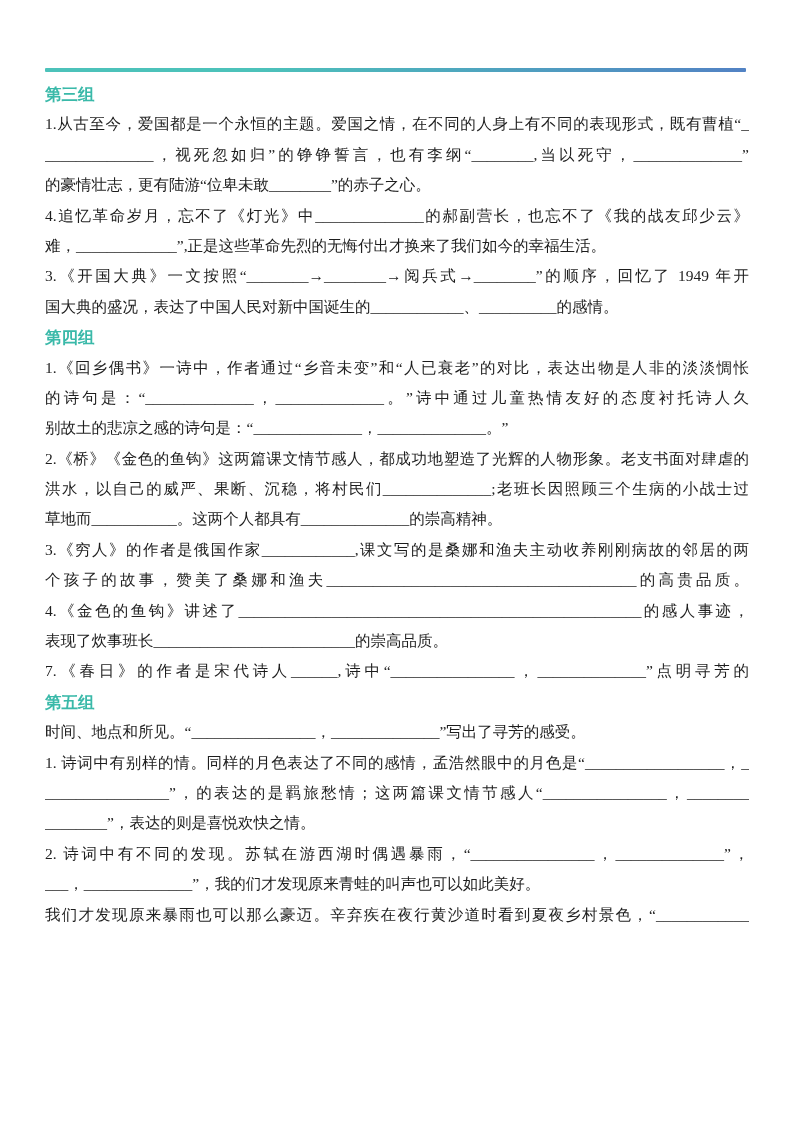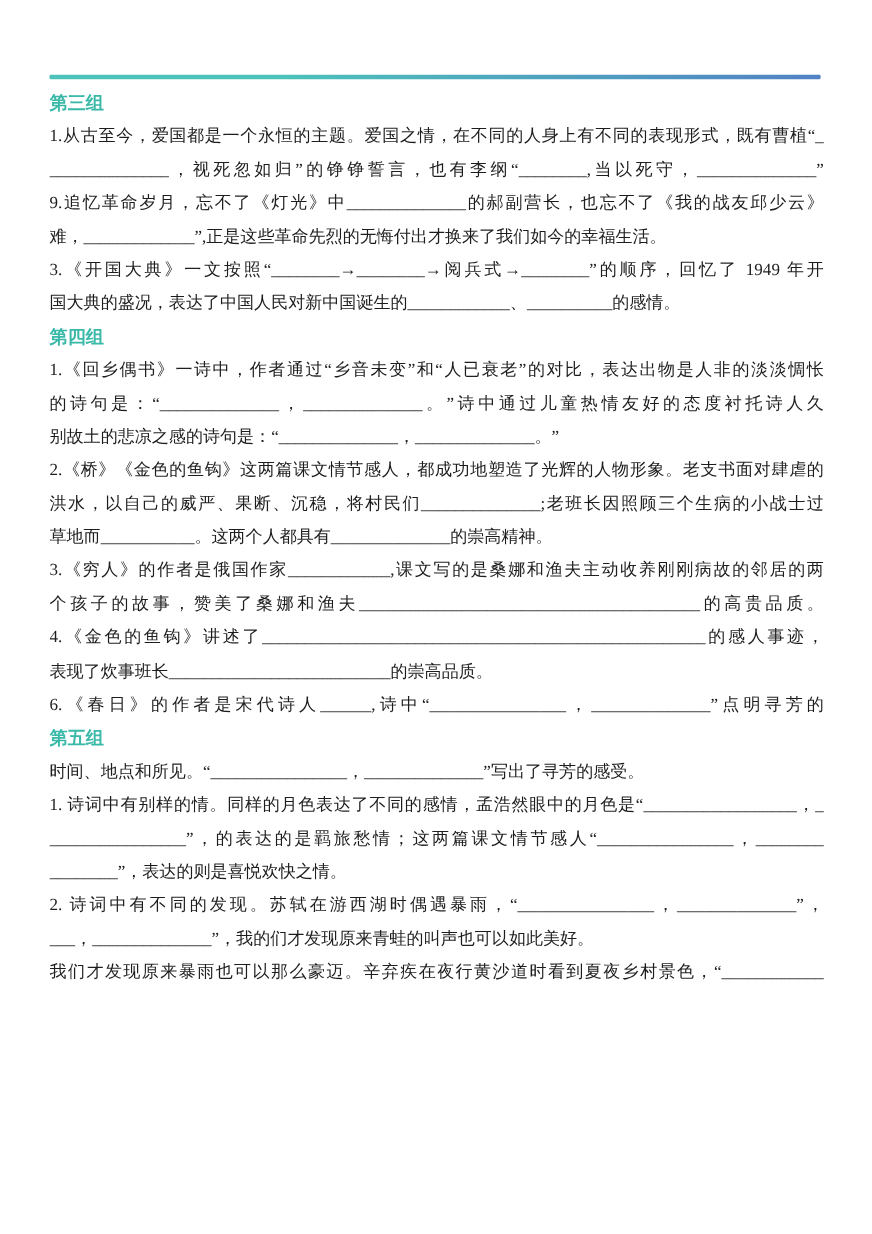--- a/index.html
+++ b/index.html
@@ -49,37 +49,38 @@
 </head>
 <body>
 
 <div class="page">
   <div class="rule"></div>
   <div class="content">
 
     <div class="line heading">第三组</div>
     <div class="line j">1.从古至今，爱国都是一个永恒的主题。爱国之情，在不同的人身上有不同的表现形式，既有曹植“_</div>
     <div class="line j">______________，视死忽如归”的铮铮誓言，也有李纲“________,当以死守，______________”</div>
-    <div class="line j">9.追忆革命岁月，忘不了《灯光》中______________的郝副营长，也忘不了《我的战友邱少云》</div>
+    <div class="line">的豪情壮志，更有陆游“位卑未敢________”的赤子之心。</div>
+    <div class="line j">4.追忆革命岁月，忘不了《灯光》中______________的郝副营长，也忘不了《我的战友邱少云》</div>
     <div class="line">难，_____________”,正是这些革命先烈的无悔付出才换来了我们如今的幸福生活。</div>
     <div class="line j">3.《开国大典》一文按照“________→________→阅兵式→________”的顺序，回忆了 1949 年开</div>
     <div class="line">国大典的盛况，表达了中国人民对新中国诞生的____________、__________的感情。</div>
 
     <div class="line heading">第四组</div>
     <div class="line j">1.《回乡偶书》一诗中，作者通过“乡音未变”和“人已衰老”的对比，表达出物是人非的淡淡惆怅</div>
     <div class="line j">的诗句是：“______________，______________。”诗中通过儿童热情友好的态度衬托诗人久</div>
     <div class="line">别故土的悲凉之感的诗句是：“______________，______________。”</div>
     <div class="line j">2.《桥》《金色的鱼钩》这两篇课文情节感人，都成功地塑造了光辉的人物形象。老支书面对肆虐的</div>
     <div class="line j">洪水，以自己的威严、果断、沉稳，将村民们______________;老班长因照顾三个生病的小战士过</div>
     <div class="line">草地而___________。这两个人都具有______________的崇高精神。</div>
     <div class="line j">3.《穷人》的作者是俄国作家____________,课文写的是桑娜和渔夫主动收养刚刚病故的邻居的两</div>
     <div class="line j">个孩子的故事，赞美了桑娜和渔夫________________________________________的高贵品质。</div>
     <div class="line j">4.《金色的鱼钩》讲述了____________________________________________________的感人事迹，</div>
     <div class="line">表现了炊事班长__________________________的崇高品质。</div>
-    <div class="line j">6.《春日》的作者是宋代诗人______,诗中“________________，______________”点明寻芳的</div>
+    <div class="line j">7.《春日》的作者是宋代诗人______,诗中“________________，______________”点明寻芳的</div>
     <div class="line heading">第五组</div>
 
     <div class="line">时间、地点和所见。“________________，______________”写出了寻芳的感受。</div>
     <div class="line j">1. 诗词中有别样的情。同样的月色表达了不同的感情，孟浩然眼中的月色是“__________________，_</div>
     <div class="line j">________________”，的表达的是羁旅愁情；这两篇课文情节感人“________________，________</div>
     <div class="line">________”，表达的则是喜悦欢快之情。</div>
     <div class="line j">2. 诗词中有不同的发现。苏轼在游西湖时偶遇暴雨，“________________，______________”，</div>
     <div class="line">___，______________”，我的们才发现原来青蛙的叫声也可以如此美好。</div>
     <div class="line j">我们才发现原来暴雨也可以那么豪迈。辛弃疾在夜行黄沙道时看到夏夜乡村景色，“____________</div>
 

